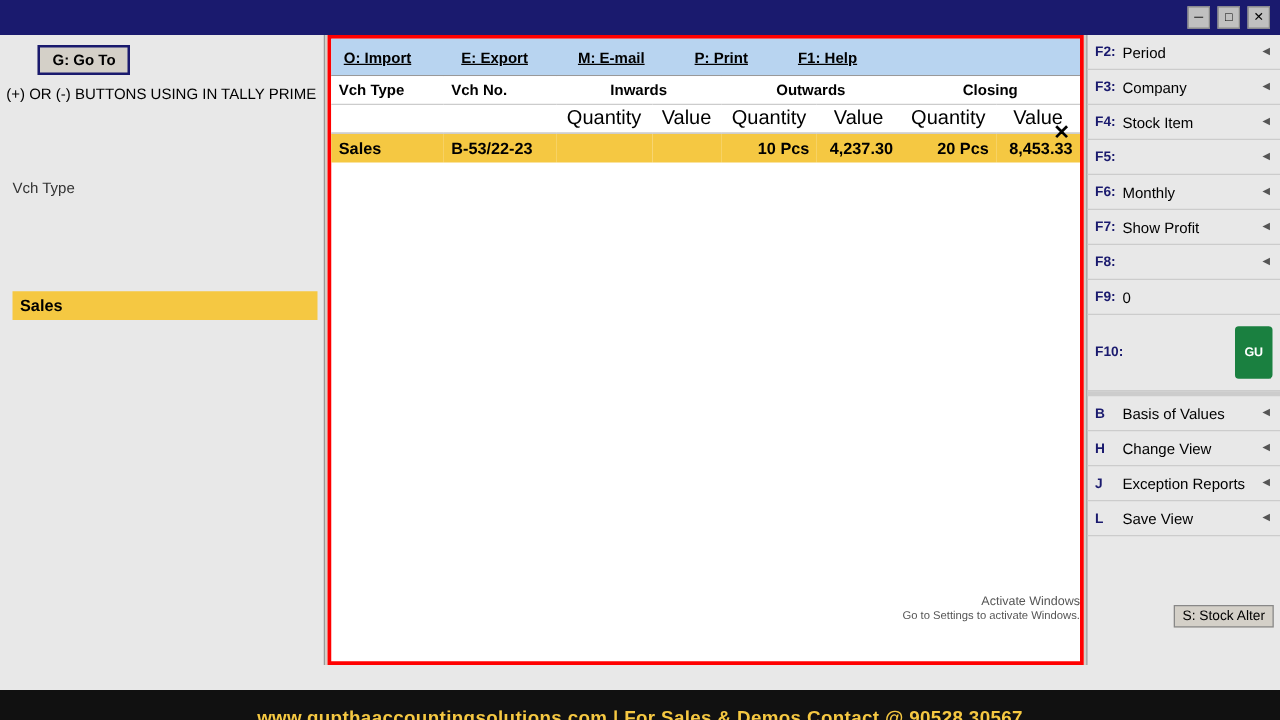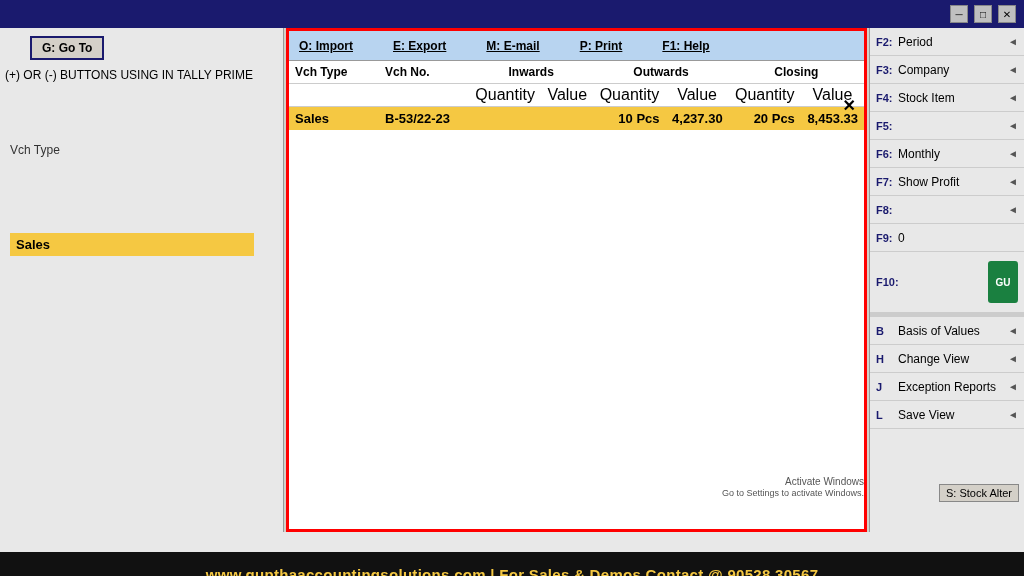--- a/index.html
+++ b/index.html
@@ -40,21 +40,21 @@
 
     
     .main-container {
       display: flex;
       height: calc(576px - 28px - 44px);
       position: relative;
     }
 
     
     .left-panel {
-      width: 284px;
+      width: 260px;
       background: #e8e8e8;
       border-right: 1px solid #999;
       position: relative;
     }
 
     .goto-btn {
       position: absolute;
       top: 8px;
       left: 30px;
       background: #d4d0c8;

